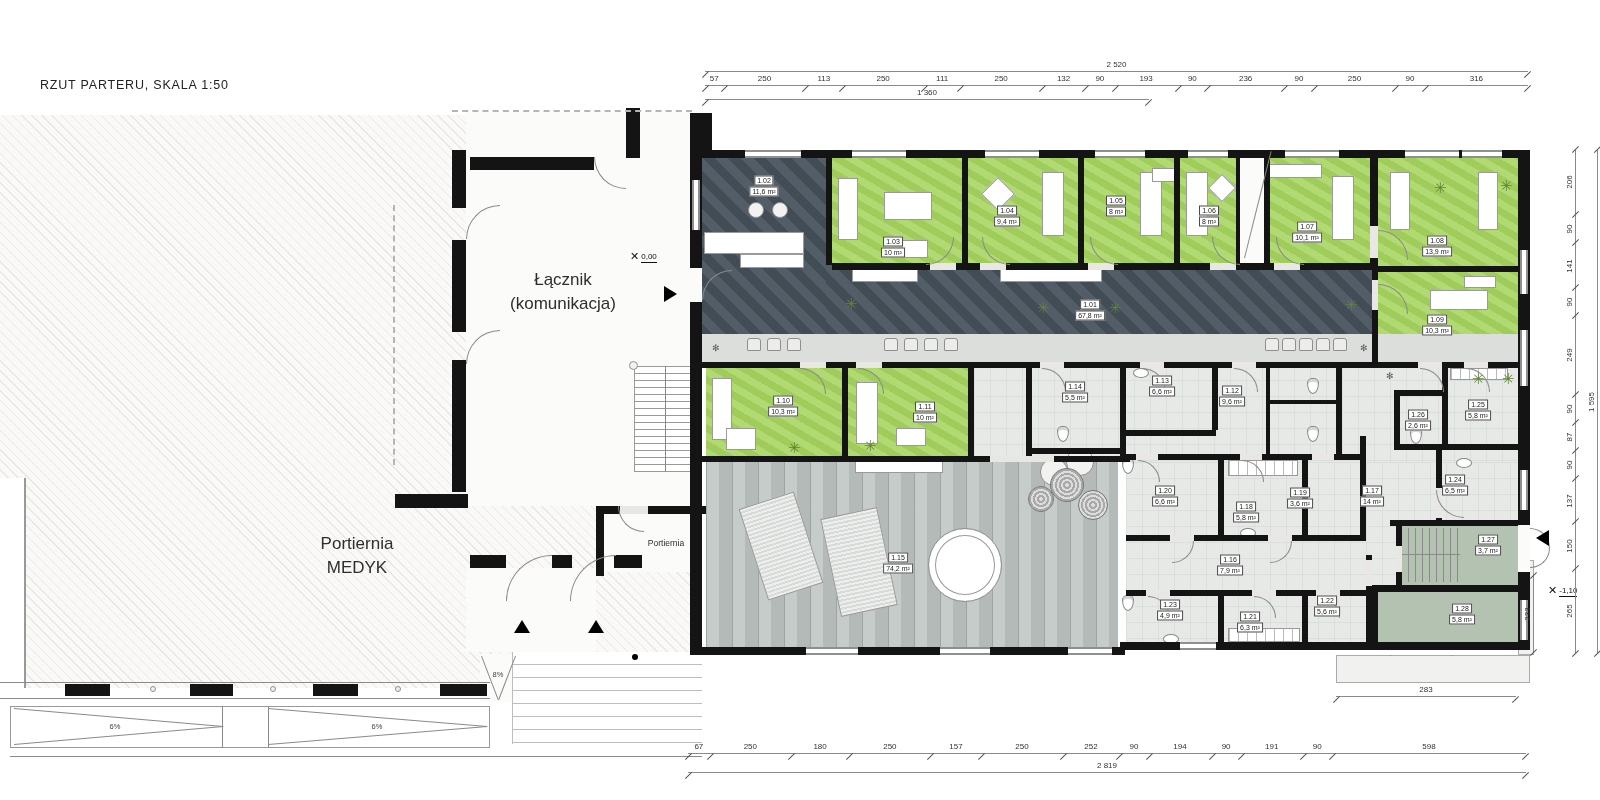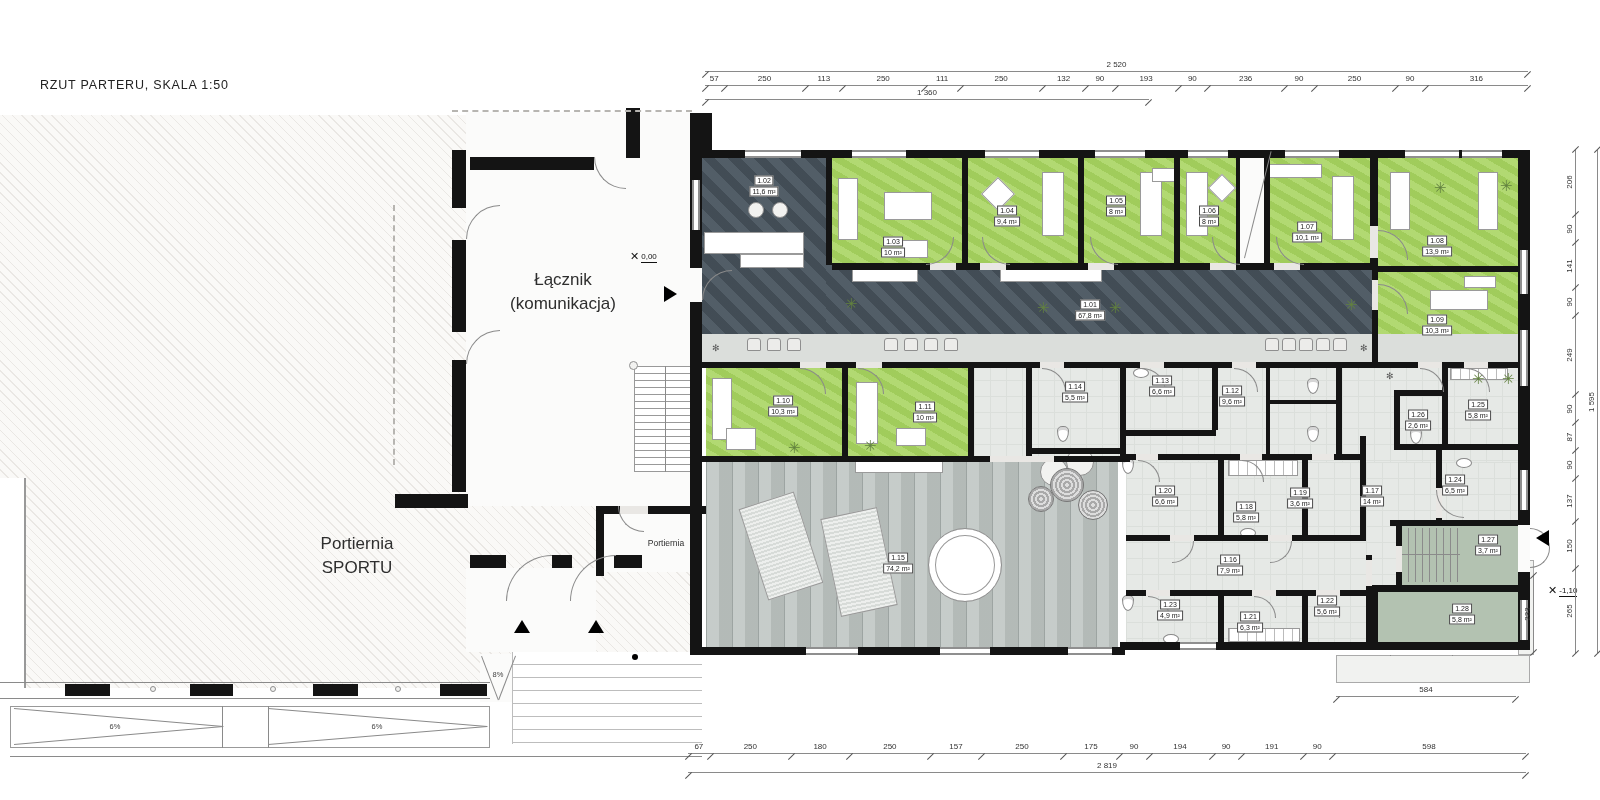--- a/index.html
+++ b/index.html
@@ -214,21 +214,21 @@
       </div>
   </div>
 
   <div id="plan">
     <div class="biglabel" style="left:563px;top:268px;">
       <div>Łącznik</div>
       <div>(komunikacja)</div>
     </div>
     <div class="biglabel" style="left:357px;top:532px;">
       <div>Portiernia</div>
-      <div>SPORTU</div>
+      <div>MEDYK</div>
     </div>
     <span class="smalllabel" style="left:666px;top:538px;">Portiernia</span>
     <span class="ramplabel" style="left:115px;top:722px;">6%</span>
     <span class="ramplabel" style="left:377px;top:722px;">6%</span>
     <span class="ramplabel" style="left:498px;top:670px;">8%</span>
     <span class="lvl" style="left:630px;top:250px;"><span class="x">✕</span><span class="v">0,00</span></span>
     <span class="lvl" style="left:1548px;top:536px;margin-top:48px;"><span class="x">✕</span><span class="v">-1,10</span></span>
   <div class="f-hatch" style="left: 0px; top: 115px; width: 690px; height: 573px;"></div>
       <div class="f-white" style="left: 466px; top: 112px; width: 224px; height: 394px;"></div>
       <div class="f-white" style="left: 466px; top: 568px; width: 130px; height: 84px;"></div>
@@ -683,21 +683,21 @@
       <div class="seg" style="flex-grow: 250;">
         <span class="lab">250</span>
       </div>
       <div class="seg" style="flex-grow: 157;">
         <span class="lab">157</span>
       </div>
       <div class="seg" style="flex-grow: 250;">
         <span class="lab">250</span>
       </div>
       <div class="seg" style="flex-grow: 175;">
-        <span class="lab">175</span>
+        <span class="lab">252</span>
       </div>
       <div class="seg" style="flex-grow: 90;">
         <span class="lab">90</span>
       </div>
       <div class="seg" style="flex-grow: 194;">
         <span class="lab">194</span>
       </div>
       <div class="seg" style="flex-grow: 90;">
         <span class="lab">90</span>
       </div>
@@ -711,21 +711,21 @@
         <span class="lab">598</span>
       </div>
     </div>
   <div id="dim-bottom-total" class="dimh" style="left:688px;top:759px;width:838px;">
       <div class="seg" style="flex-grow: 2582;">
         <span class="lab">2 819</span>
       </div>
     </div>
   <div id="dim-584" class="dimh" style="left:1336px;top:683px;width:180px;">
       <div class="seg" style="flex-grow: 584;">
-        <span class="lab">584</span>
+        <span class="lab">283</span>
       </div>
     </div>
   <div id="dim-right-seg" class="dimv" style="left:1562px;top:150px;height:503px;">
       <div class="seg" style="flex-grow: 206;">
         <span class="lab">206</span>
       </div>
       <div class="seg" style="flex-grow: 90;">
         <span class="lab">90</span>
       </div>
       <div class="seg" style="flex-grow: 141;">

